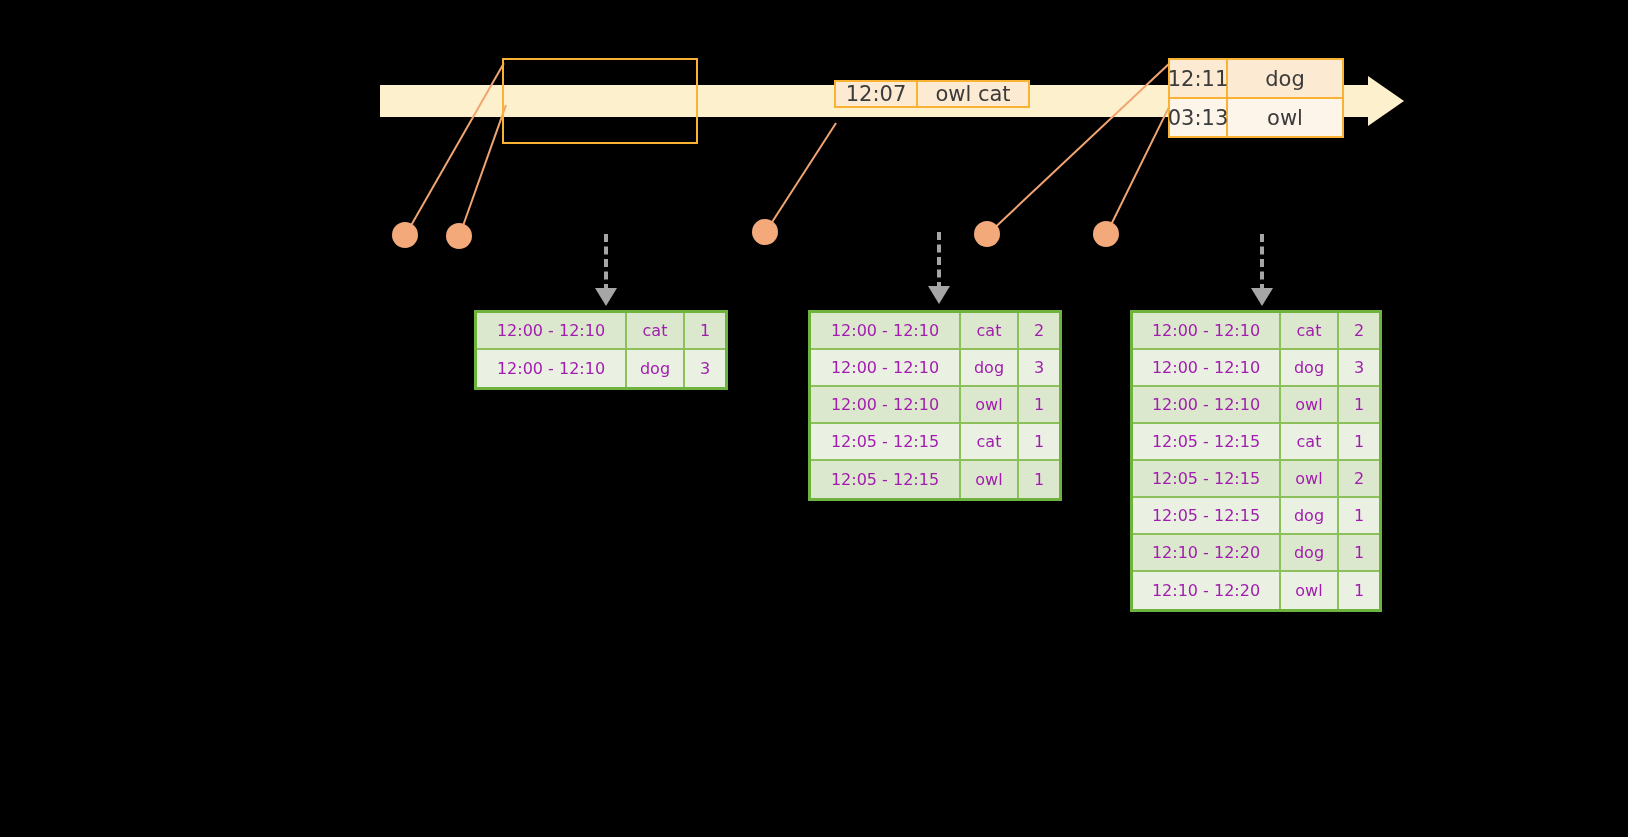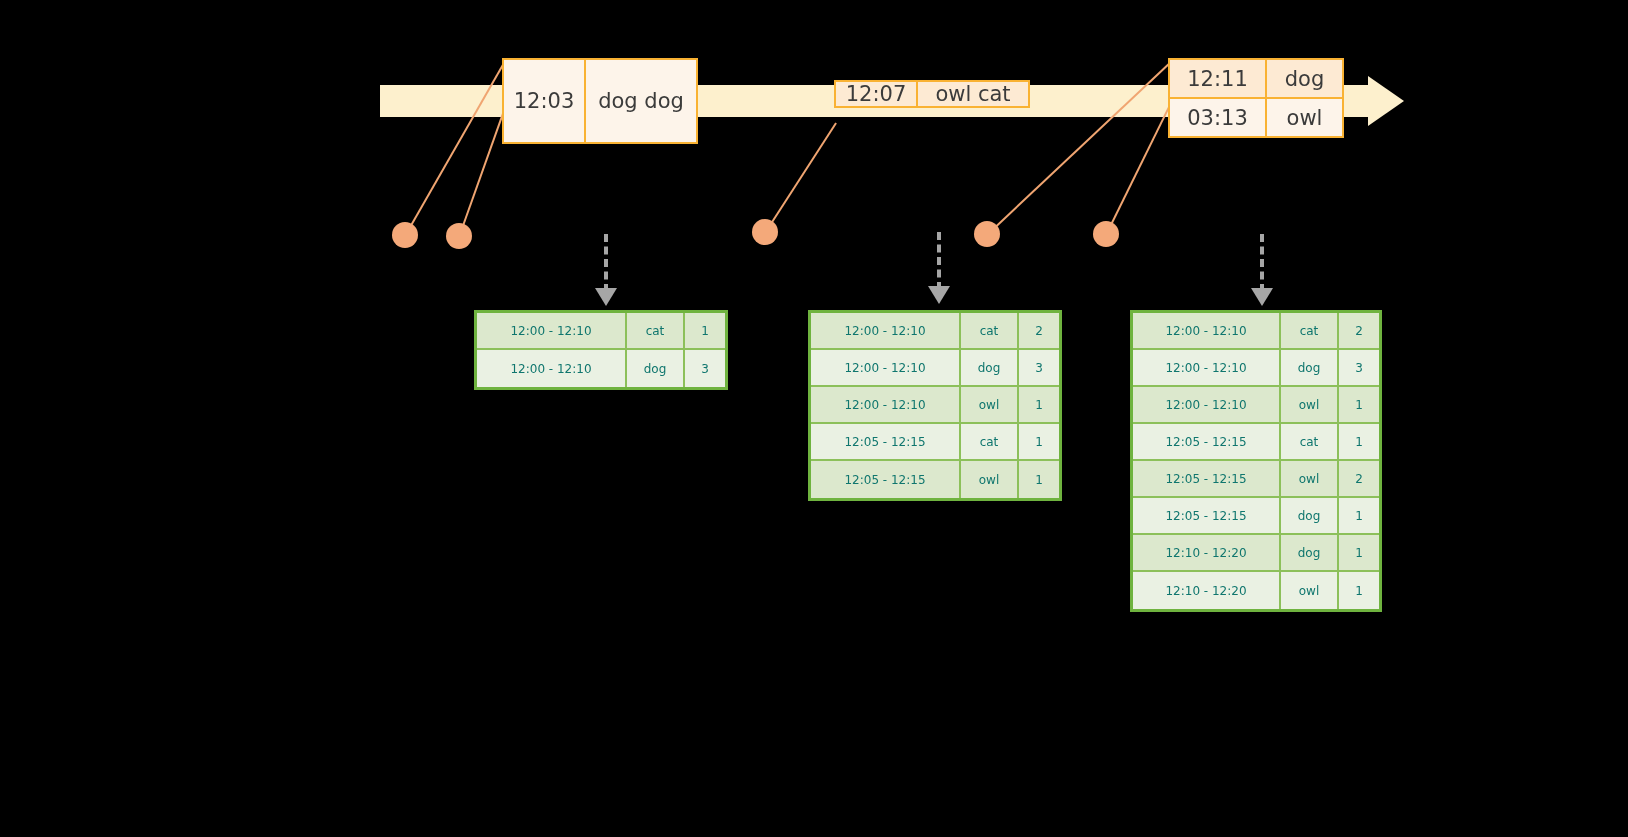--- a/index.html
+++ b/index.html
@@ -40,21 +40,21 @@
   .ev-time{width:82px;border-right:2px solid #f9b233;}
   .ev-payload{flex:1;}
   .shade-a .ev-time{background:#fdead3;}
   .shade-a .ev-payload{background:#fdead3;}
   .shade-b .ev-time{background:#fdf4ea;}
   .shade-b .ev-payload{background:#fdf4ea;}
 
   #event-box-0{left:502px;top:58px;width:196px;height:86px;}
   #event-box-1{left:834px;top:80px;width:196px;height:28px;}
   #event-box-2{left:1168px;top:58px;width:176px;height:80px;}
-  #event-box-2 .ev-time{width:97px;}
+  #event-box-2 .ev-time{width:58px;}
 
   
   .connector-line{position:absolute;transform-origin:0 50%;height:2px;background:#f0a571;}
   .connector-dot{
     position:absolute;width:26px;height:26px;border-radius:50%;
     background:#f4a97a;
   }
 
   
   .down-arrow{position:absolute;width:14px;}
@@ -71,21 +71,21 @@
 
   
   .result-table{
     position:absolute;
     border:3px solid #6fb33f;
     box-sizing:border-box;
     display:flex;flex-direction:column;
   }
   .rt-row{display:flex;}
   .rt-cell{
-    font-size:12px;color:#0f766e;
+    font-size:16px;color:#a21caf;
     display:flex;align-items:center;justify-content:center;
     box-sizing:border-box;height:37px;
     border-right:2px solid #8cc05a;
     border-bottom:2px solid #8cc05a;
   }
   .rt-row:last-child .rt-cell{border-bottom:none;}
   .rt-cell.c-count{border-right:none;}
   .rt-row.odd .rt-cell{background:#dce8cd;}
   .rt-row.even .rt-cell{background:#eaf1e3;}
   .c-window{width:150px;}
@@ -114,24 +114,20 @@
       <div class="connector-dot" style="left: 446px; top: 223px;"></div>
       <div class="connector-line" style="left: 765px; top: 232px; width: 130.924px; transform: rotate(-57.1596deg);"></div>
       <div class="connector-dot" style="left: 752px; top: 219px;"></div>
       <div class="connector-line" style="left: 987px; top: 234px; width: 251.143px; transform: rotate(-43.2252deg);"></div>
       <div class="connector-dot" style="left: 974px; top: 221px;"></div>
       <div class="connector-line" style="left: 1106px; top: 234px; width: 144.9px; transform: rotate(-63.7886deg);"></div>
       <div class="connector-dot" style="left: 1093px; top: 221px;"></div>
     </div>
 
   <div class="event-box" id="event-box-0">
-    <div class="event-row shade-b">
-      <div class="ev-time">12:03</div>
-      <div class="ev-payload">dog dog</div>
-    </div>
   </div>
 
   <div class="event-box" id="event-box-1">
     <div class="event-row shade-a">
       <div class="ev-time">12:07</div>
       <div class="ev-payload">owl cat</div>
     </div>
   </div>
 
   <div class="event-box" id="event-box-2">

